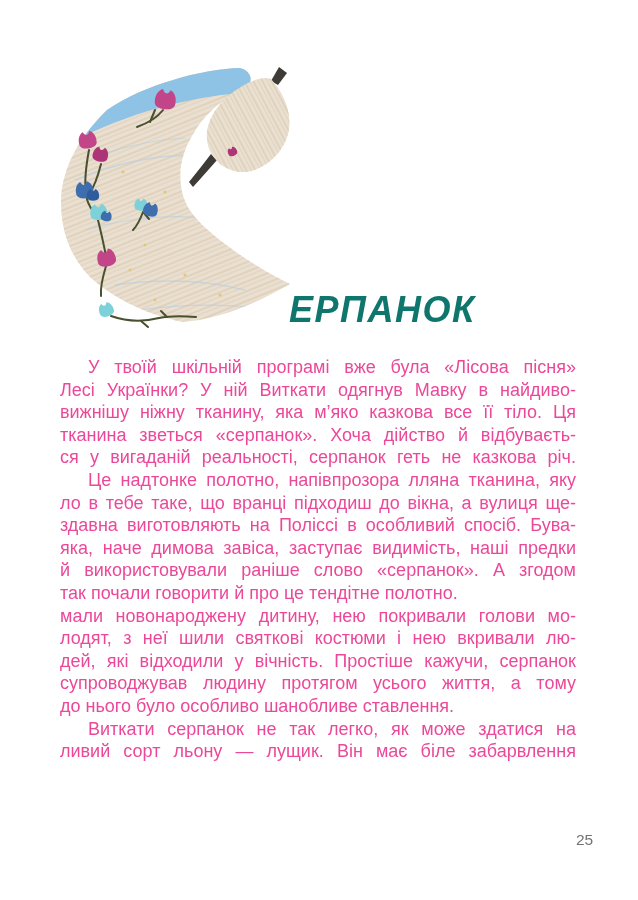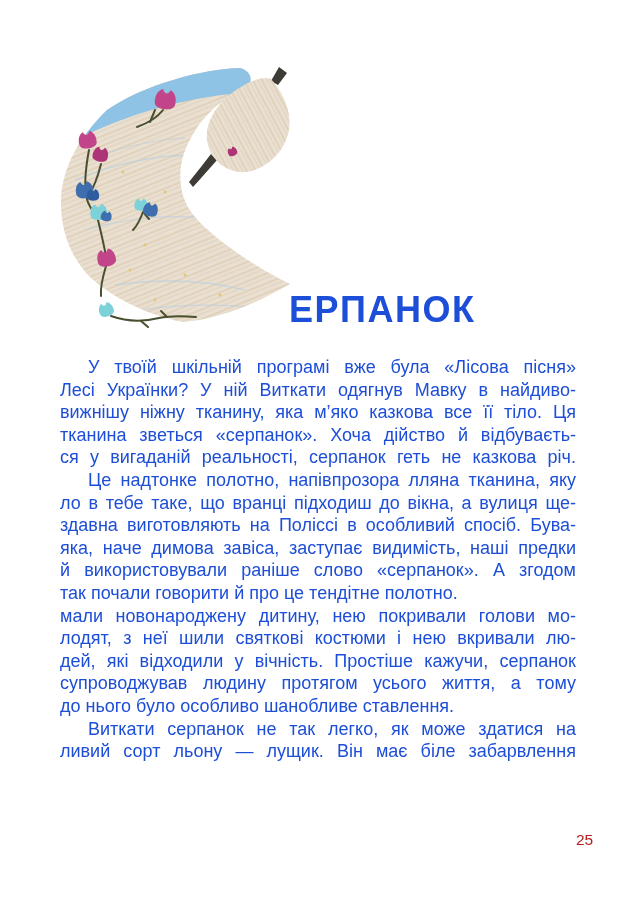--- a/index.html
+++ b/index.html
@@ -14,45 +14,46 @@
     position: absolute;
     left: 45px; top: 60px;
     width: 260px; height: 275px;
   }
   .chapter-title {
     position: absolute;
     left: 289px; top: 289px;
     font-size: 36px;
     font-weight: bold;
     letter-spacing: 1.5px;
-    color: #1d4ed8;
+    color: #0f766e;
     white-space: nowrap;
+    font-style: italic;
   }
   .body-text {
     position: absolute;
     left: 60px; top: 356px;
     width: 516px;
-    color: #1d4ed8;
+    color: #ec4899;
     font-size: 18px;
     line-height: 22.6px;
   }
   .line {
     text-align: justify;
     text-align-last: justify;
     white-space: nowrap;
     height: 22.6px;
     overflow: hidden;
   }
   .line.indent { padding-left: 28px; }
   .line.end { text-align-last: left; white-space: normal; }
   .page-number {
     position: absolute;
     left: 576px; top: 831px;
     font-size: 15.5px;
-    color: #b91c1c;
+    color: #737373;
   }
 </style>
 </head>
 <body>
 
 <svg class="illustration" viewBox="0 0 260 275">
   <defs>
     <clipPath id="cres">
       <path d="M 195 8
                C 158 9, 100 24, 62 50

